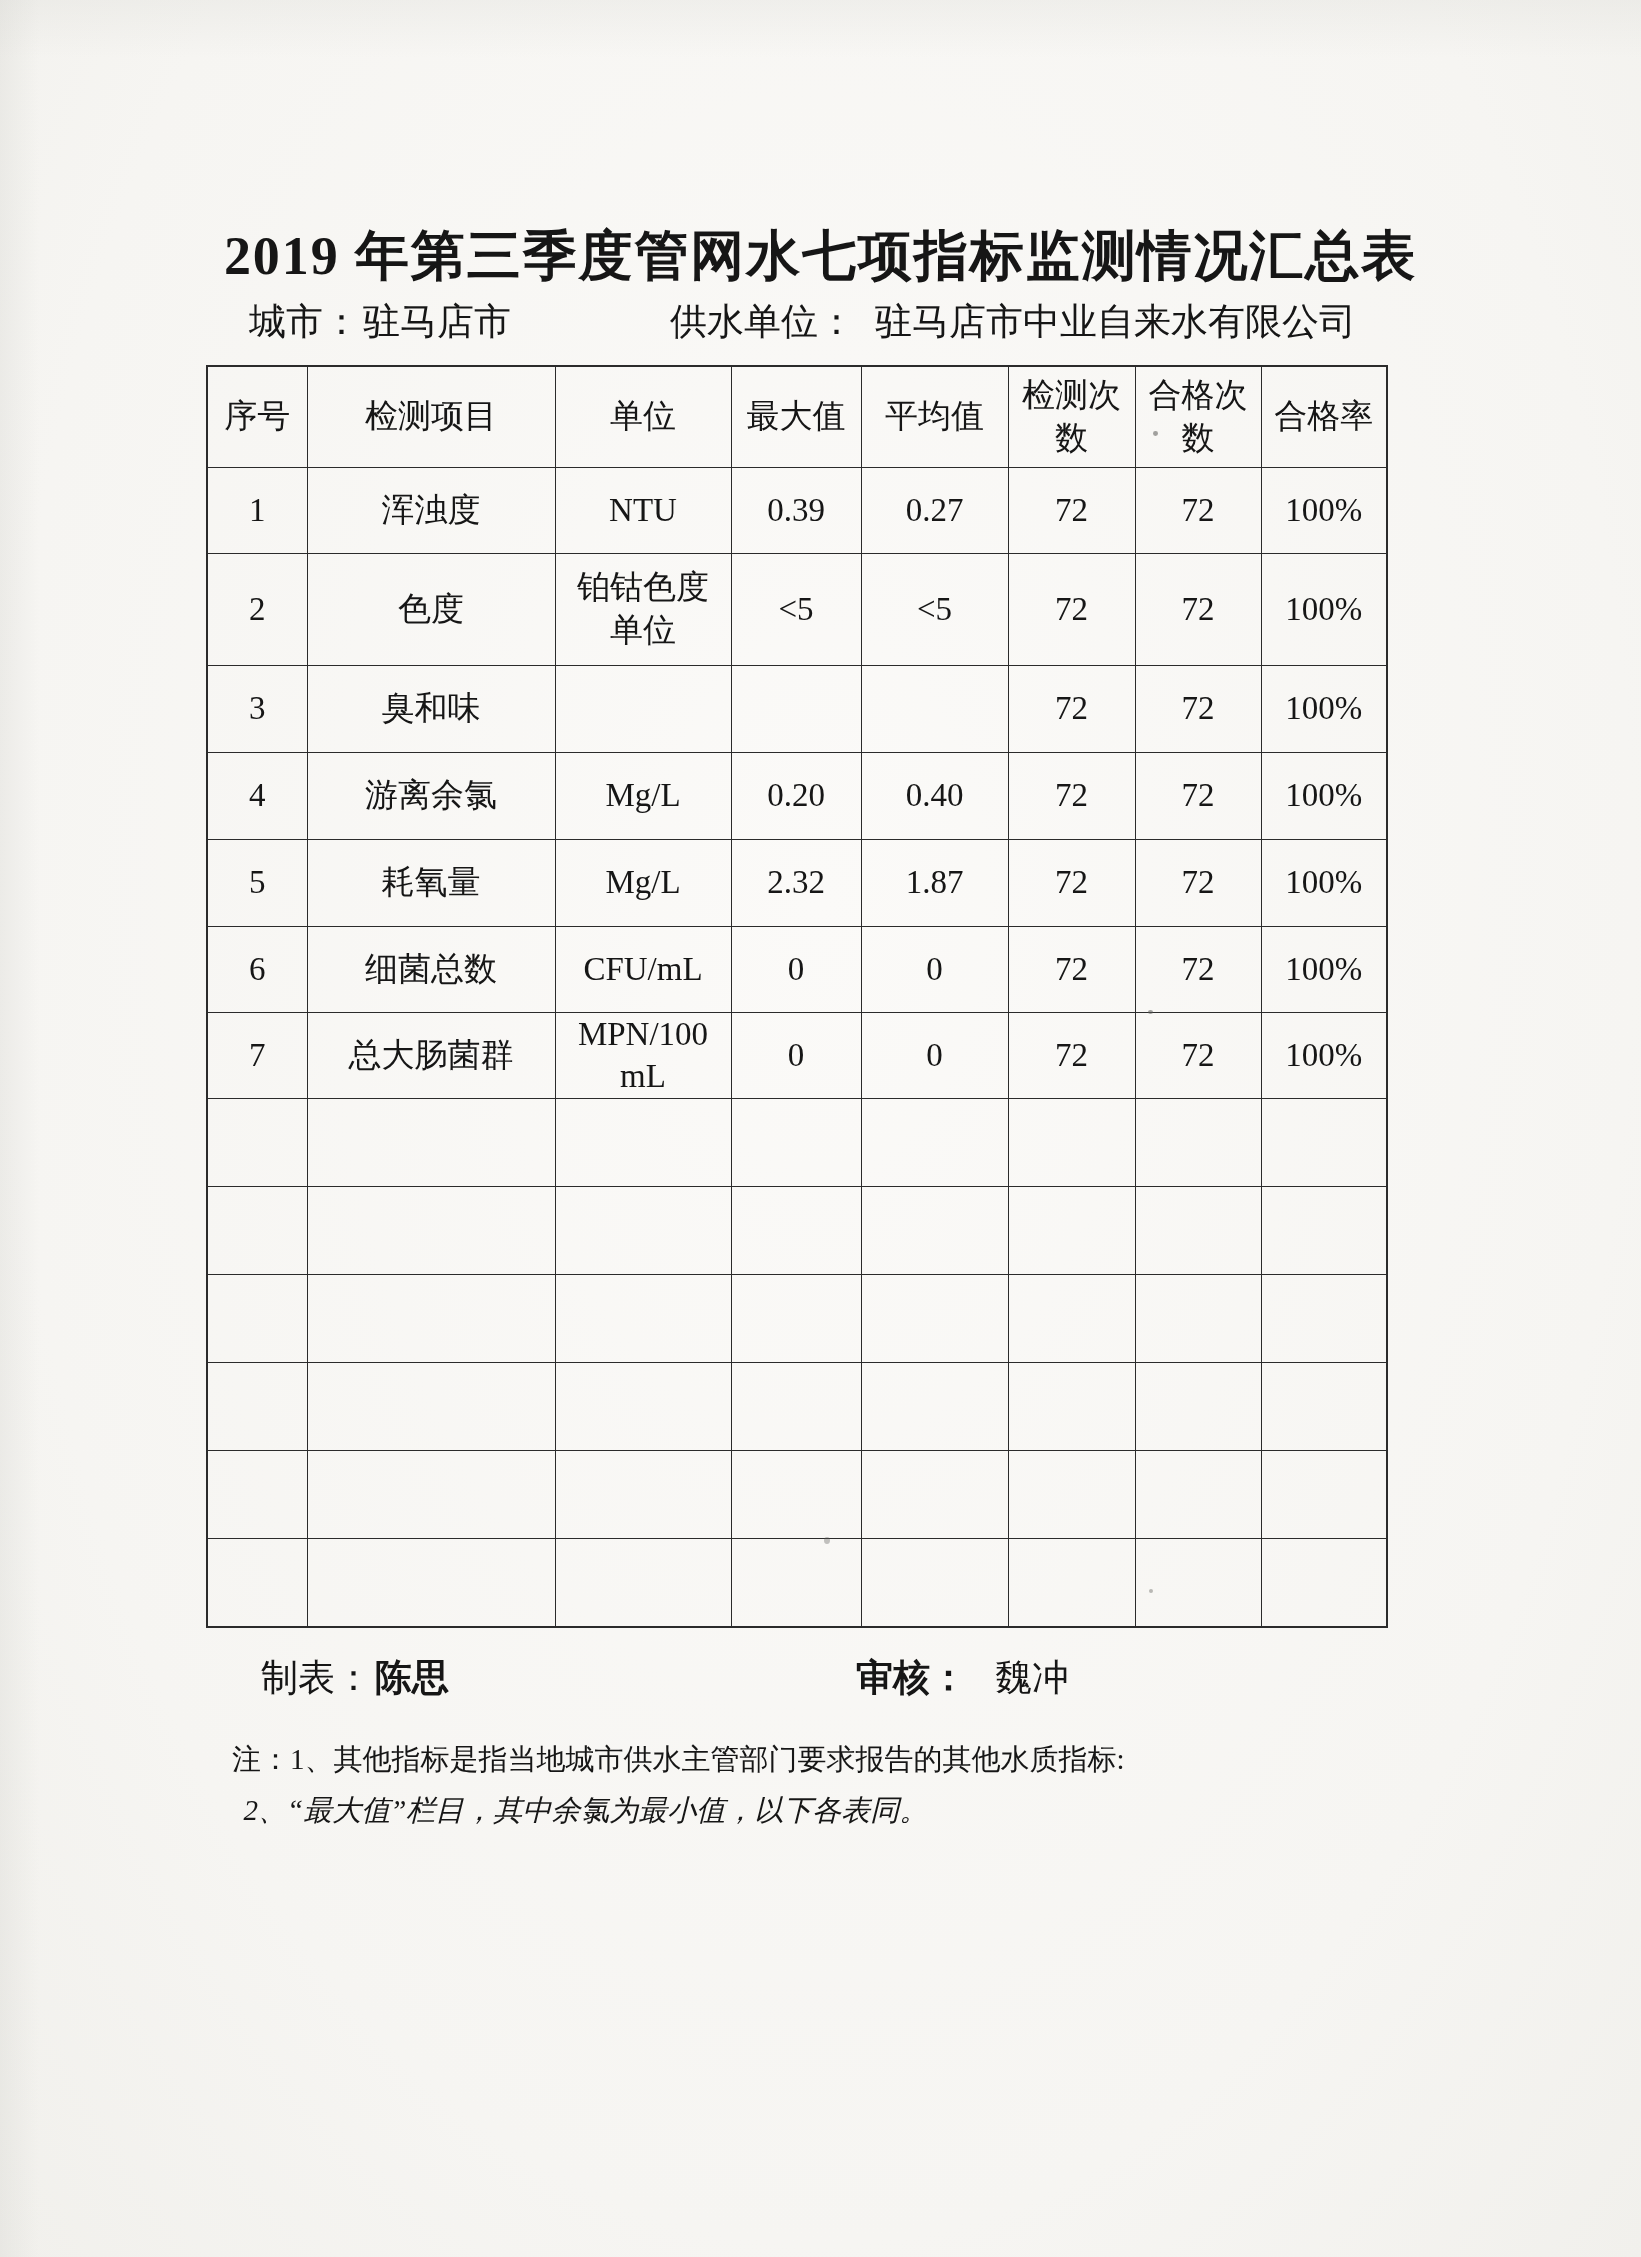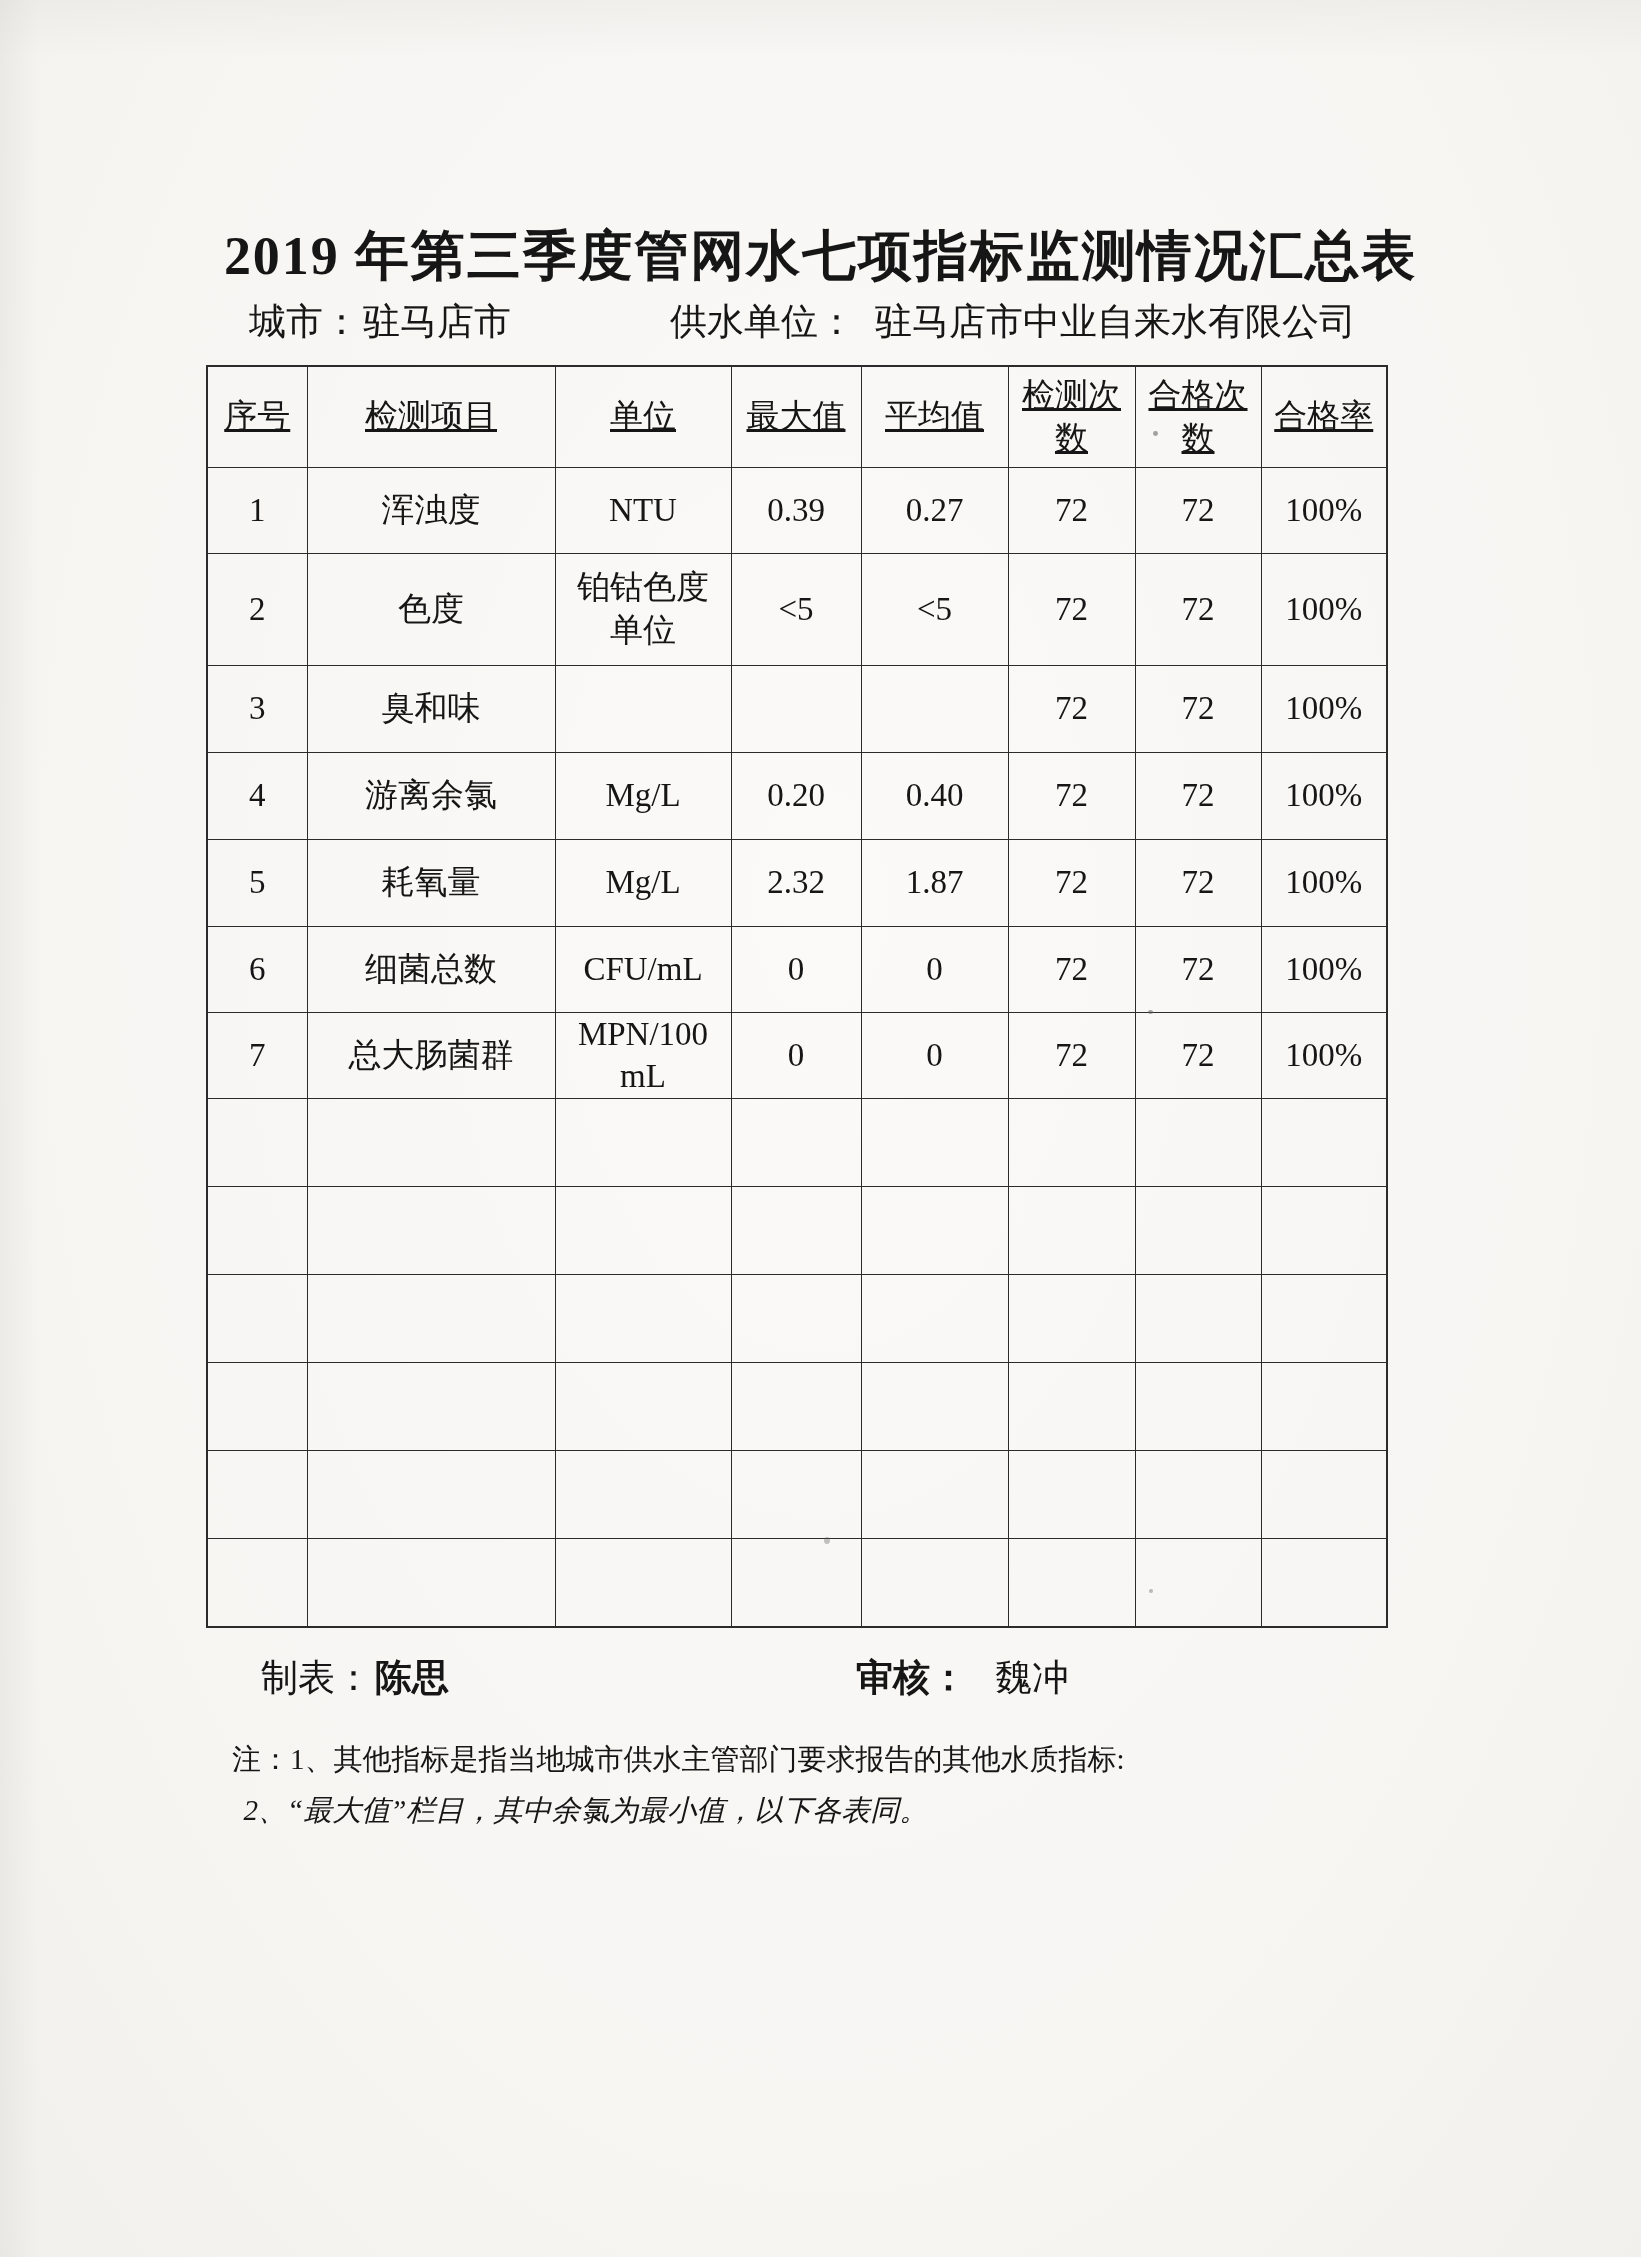--- a/index.html
+++ b/index.html
@@ -52,21 +52,21 @@
     border:1.9px solid var(--border);
     text-align:center;
     vertical-align:middle;
     padding:0 11.6px;
     font-weight:normal;
     line-height:1.3;
     overflow:hidden;
     word-break:break-all;
   }
   table.report{border:2.9px solid var(--border);}
-  tr.header-row{height:101px;text-decoration:underline;}
+  tr.header-row{height:101px;}
   tr.r0{height:86px;}
   tr.r1{height:112px;}
   tr.r2{height:87px;}
   tr.r3{height:87px;}
   tr.r4{height:87px;}
   tr.r5{height:86px;}
   tr.r6{height:86px;}
   tr.empty-row{height:88px;}
   .footer-line{
     position:absolute;top:1653px;left:0;width:1641px;height:48px;

